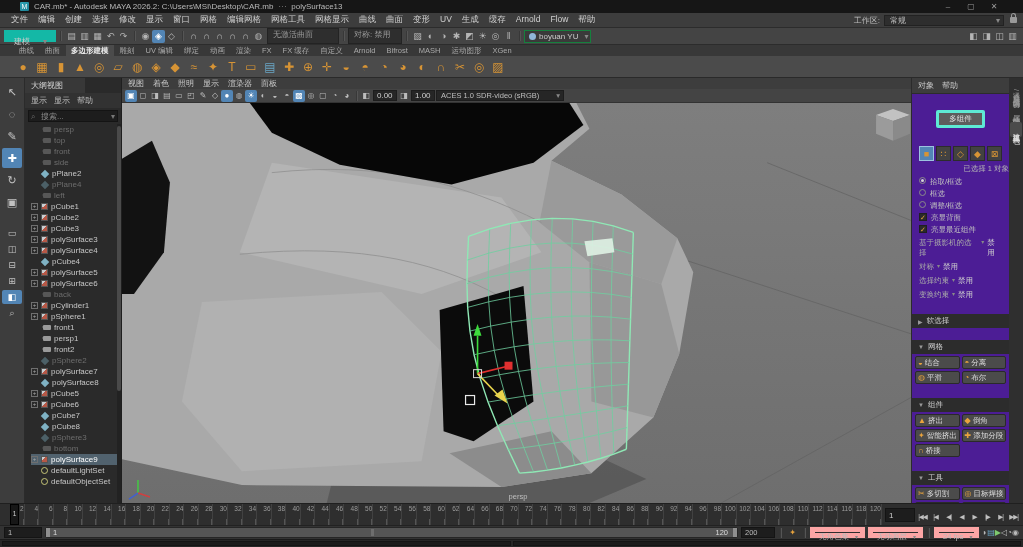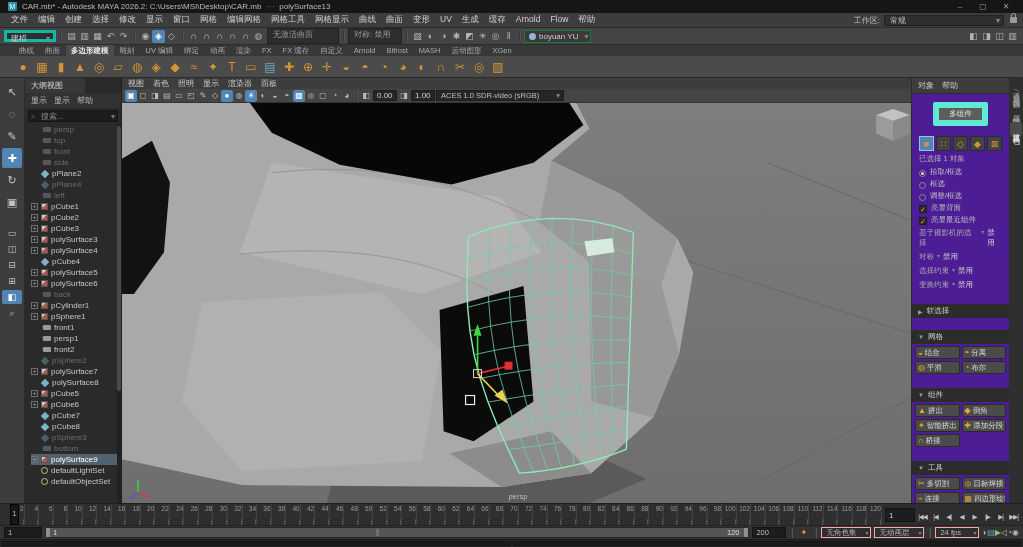--- a/index.html
+++ b/index.html
@@ -1,34 +1,34 @@
 <!DOCTYPE html>
 <html><head>
 <meta charset="utf-8">
 <style>
   *{margin:0;padding:0;box-sizing:border-box;font-family:"Liberation Sans","DejaVu Sans",sans-serif;-webkit-user-select:none}
   html,body{width:1023px;height:547px;overflow:hidden;background:#2b2b2b;color:#c8c8c8}
   .col{display:flex;flex-direction:column;height:547px}
   
-  .titlebar{height:13px;background:#161616;display:flex;align-items:center;font-size:8px;color:#b9b9b9;padding:0 8px;gap:5px}
+  .titlebar{height:13px;background:#161616;display:flex;align-items:center;font-size:8px;color:#b9b9b9;padding:0 20px;gap:5px}
   .maya-ico{width:9px;height:9px;background:linear-gradient(135deg,#2fa6b8,#1b7f93);border-radius:1px;color:#fff;font-size:7px;line-height:9px;text-align:center}
   .titlebar .spacer{flex:1}
   .wbtn{width:18px;text-align:center;color:#9a9a9a;font-size:8px}
   
   .menubar{height:15px;background:#3d3d3d;border-bottom:1px solid #2c2c2c;display:flex;align-items:center;font-size:8.5px;color:#cfcfcf;padding:0 6px}
   .menubar .mi{padding:0 5px}
   .menubar .spacer{flex:1}
   .ws{display:flex;align-items:center;gap:4px;font-size:8px;color:#bdbdbd}
   .ws .box{background:#2e2e2e;border:1px solid #222;padding:0 13px 0 5px;height:11px;line-height:10px;min-width:120px;position:relative}
   .ws .box:after{content:"▾";position:absolute;right:3px;top:0;color:#888}
   .lock{width:7px;height:6px;background:#9a9a9a;border-radius:1px;position:relative;margin-left:2px}
   .lock:before{content:"";position:absolute;left:1px;top:-4px;width:3px;height:4px;border:1px solid #9a9a9a;border-bottom:none;border-radius:3px 3px 0 0}
   
   .statusline{height:17px;background:#444;border-bottom:1px solid #2c2c2c;display:flex;align-items:center;font-size:8px;padding:0 4px;gap:2px}
-  .dd{background:#2e2e2e;border:3px solid #14b8a6;height:12px;line-height:11px;padding:0 14px 0 4px;position:relative;color:#ccc}
+  .dd{background:#2e2e2e;border:6px solid #14b8a6;height:12px;line-height:11px;padding:0 14px 0 4px;position:relative;color:#ccc}
   .dd:after{content:"▾";position:absolute;right:3px;top:0;color:#888}
   .sep{width:5px;height:12px;position:relative}
   .sep:before{content:"";position:absolute;left:2px;top:1px;bottom:1px;width:1px;background:#383838;border-right:1px solid #555}
   .sic{width:13px;height:13px;display:inline-flex;align-items:center;justify-content:center;color:#b5b5b5;font-size:9px;border-radius:2px}
   .sic.is-active{background:#5285b5;color:#fff}
   .sfield{background:#2e2e2e;border:1px solid #232323;height:16px;line-height:11px;padding:0 5px;color:#9a9a9a;min-width:72px}
   .user{display:flex;align-items:center;gap:3px;background:#3a3a3a;border:1px solid #15803d;height:13px;padding:0 12px 0 4px;position:relative;color:#ccc}
   .user:after{content:"▾";position:absolute;right:2px;color:#888}
   .avatar{width:7px;height:7px;border-radius:50%;background:#8fb7d9}
   
@@ -76,26 +76,26 @@
   .vic.is-active{background:#5285b5;color:#fff}
   .vfield{background:#262626;border:1px solid #1d1d1d;height:11px;line-height:10px;padding:0 3px;color:#cfcfcf;min-width:24px}
   .vdd{background:#262626;border:1px solid #1d1d1d;height:11px;line-height:10px;padding:0 12px 0 4px;color:#bfbfbf;position:relative;min-width:128px;font-size:7.5px}
   .vdd:after{content:"▾";position:absolute;right:3px;top:0;color:#888}
   .canvas{flex:1;position:relative;min-height:0}
   .canvas svg{position:absolute;inset:0;width:100%;height:100%}
   .cam-label{position:absolute;left:49%;bottom:2px;font-size:7.5px;color:#bfbfbf}
   
   .toolkit{width:97px;background:#4c1d95;display:flex;flex-direction:column;font-size:7.5px;overflow:hidden}
   .tk-menus{display:flex;gap:8px;padding:2px 6px;color:#c9c9c9;background:#3d3d3d;border-bottom:1px solid #2c2c2c;font-size:8px}
-  .tk-multibtn{margin:8px auto;background:#5d5d5d;border:6px solid #5eead4;color:#e2e2e2;padding:1px 10px;border-radius:2px}
+  .tk-multibtn{margin:16px auto;background:#5d5d5d;border:3px solid #5eead4;color:#e2e2e2;padding:1px 10px;border-radius:2px}
   .tk-modes{display:flex;justify-content:center;gap:2px;padding:2px 0}
   .tkm{width:15px;height:15px;border:1px solid #2c2c2c;background:#424242;display:flex;align-items:center;justify-content:center;color:#d79435;font-size:9px}
   .tkm.is-active{background:#5285b5;border-color:#9cc3e0}
-  .tk-info{text-align:left;color:#b5b5b5;padding:1px 7px 2px}
-  .tk-row{display:flex;align-items:flex-end;gap:4px;padding:1px 7px;color:#c0c0c0}
+  .tk-info{text-align:right;color:#b5b5b5;padding:1px 0 2px}
+  .tk-row{display:flex;align-items:flex-start;gap:4px;padding:1px 7px;color:#c0c0c0}
   .radio{width:7px;height:7px;border:1px solid #8a8a8a;border-radius:50%;position:relative;flex:none}
   .radio.on:after{content:"";position:absolute;inset:1px;background:#d5d5d5;border-radius:50%}
   .chk{width:8px;height:8px;background:#2a2a2a;border:1px solid #1f1f1f;color:#e8a33d;font-size:7px;line-height:8px;text-align:center;flex:none}
   .ddrow{display:flex;align-items:flex-start;gap:3px;padding:2px 7px;color:#a9a9a9}
   .ddrow .v{color:#cfcfcf}
   .ddrow .ar{color:#888;font-size:6px}
   .tk-sec{background:#2c2c2c;color:#cfcfcf;padding:2px 6px;display:flex;gap:4px;align-items:center;margin-top:12px}
   .tk-sec .ar{color:#999;font-size:6px}
   .tk-grid{display:grid;grid-template-columns:1fr 1fr;gap:2px;padding:2px 3px}
   .tkb{background:#4b4b4b;border:1px solid #2a2a2a;border-radius:2px;height:13px;display:flex;align-items:center;gap:2px;padding:0 2px;color:#dcdcdc;overflow:hidden;white-space:nowrap}
@@ -129,21 +129,21 @@
   .rfield{background:#1d1d1d;border:1px solid #141414;width:38px;height:11px;line-height:10px;padding:0 3px;color:#bbb}
   .rslider{flex:1;height:11px;background:#555;border:1px solid #262626;border-radius:2px;position:relative;color:#ddd}
   .rslider .h{position:absolute;top:0;bottom:0;width:4px;background:#8f8f8f}
   .rslider .lab-l{position:absolute;left:7px;line-height:10px}
   .rslider .lab-r{position:absolute;right:9px;line-height:10px}
   .rslider .mid{position:absolute;left:47%;top:1px;bottom:1px;width:3px;background:#6e6e6e}
   .ric{width:13px;text-align:center;color:#b9b9b9;font-size:8px}
   .ric.is-orange{color:#e8a33d}
   .ric.is-green{color:#7ec96f}
   .ric.is-blue{color:#6aa7c7}
-  .rdd{background:#2e2e2e;border:1px solid #fca5a5;height:11px;line-height:10px;padding:0 11px 0 4px;color:#b9b9b9;position:relative;min-width:50px}
+  .rdd{background:#2e2e2e;border:5px solid #fca5a5;height:11px;line-height:10px;padding:0 11px 0 4px;color:#b9b9b9;position:relative;min-width:50px}
   .rdd:after{content:"▾";position:absolute;right:2px;top:0;color:#888;font-size:6px}
   
   .cmdline{height:8px;background:#262626;border-top:1px solid #1a1a1a;display:flex;gap:2px;padding:1px 2px}
   .cmd{flex:1;background:#1b1b1b;border:1px solid #141414}
 </style>
 </head>
 <body>
 
 <div class="col">
 

